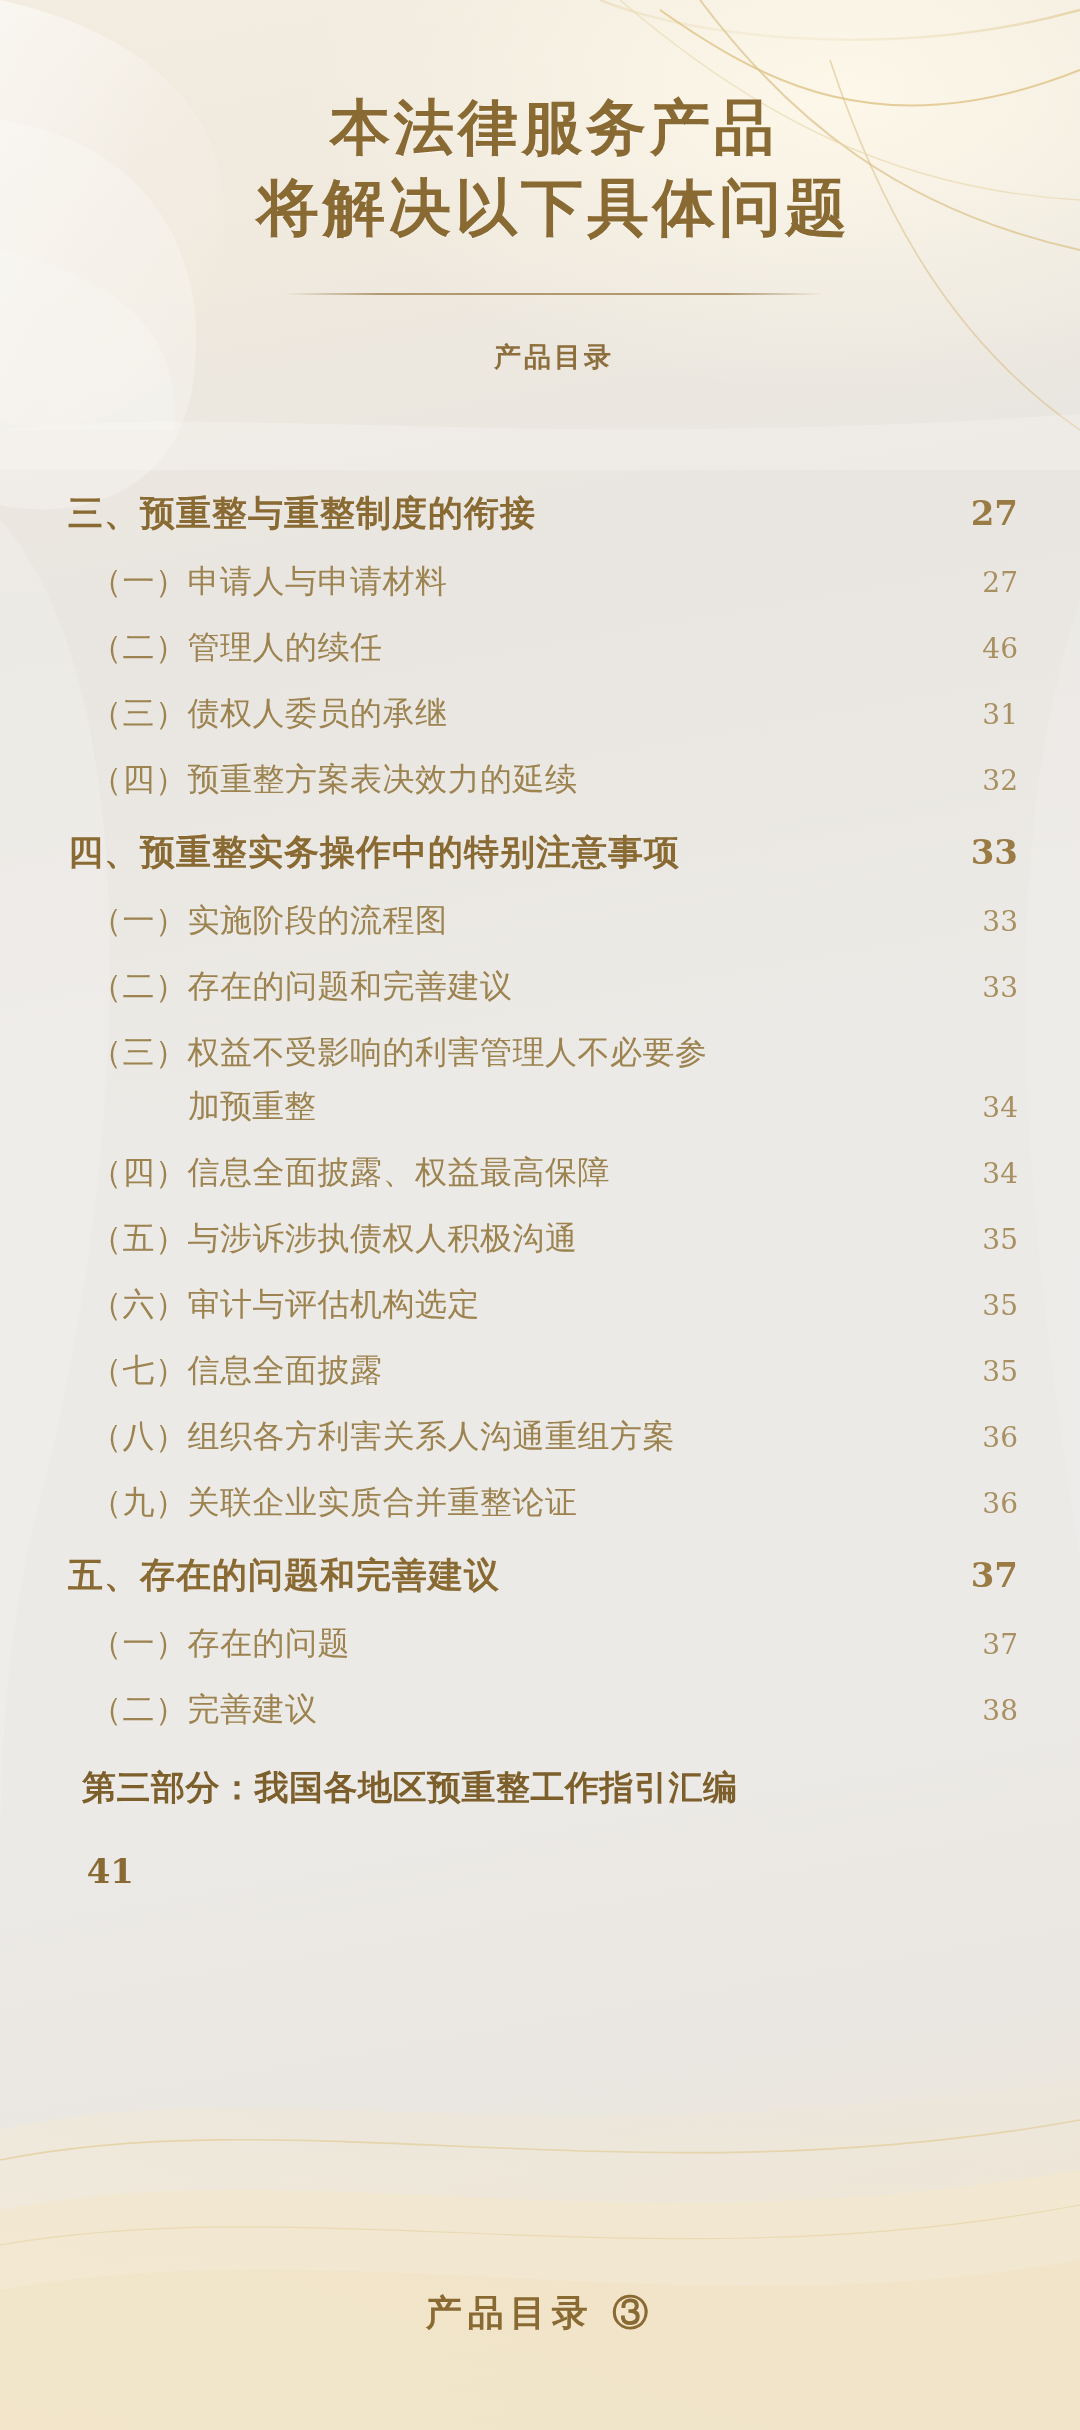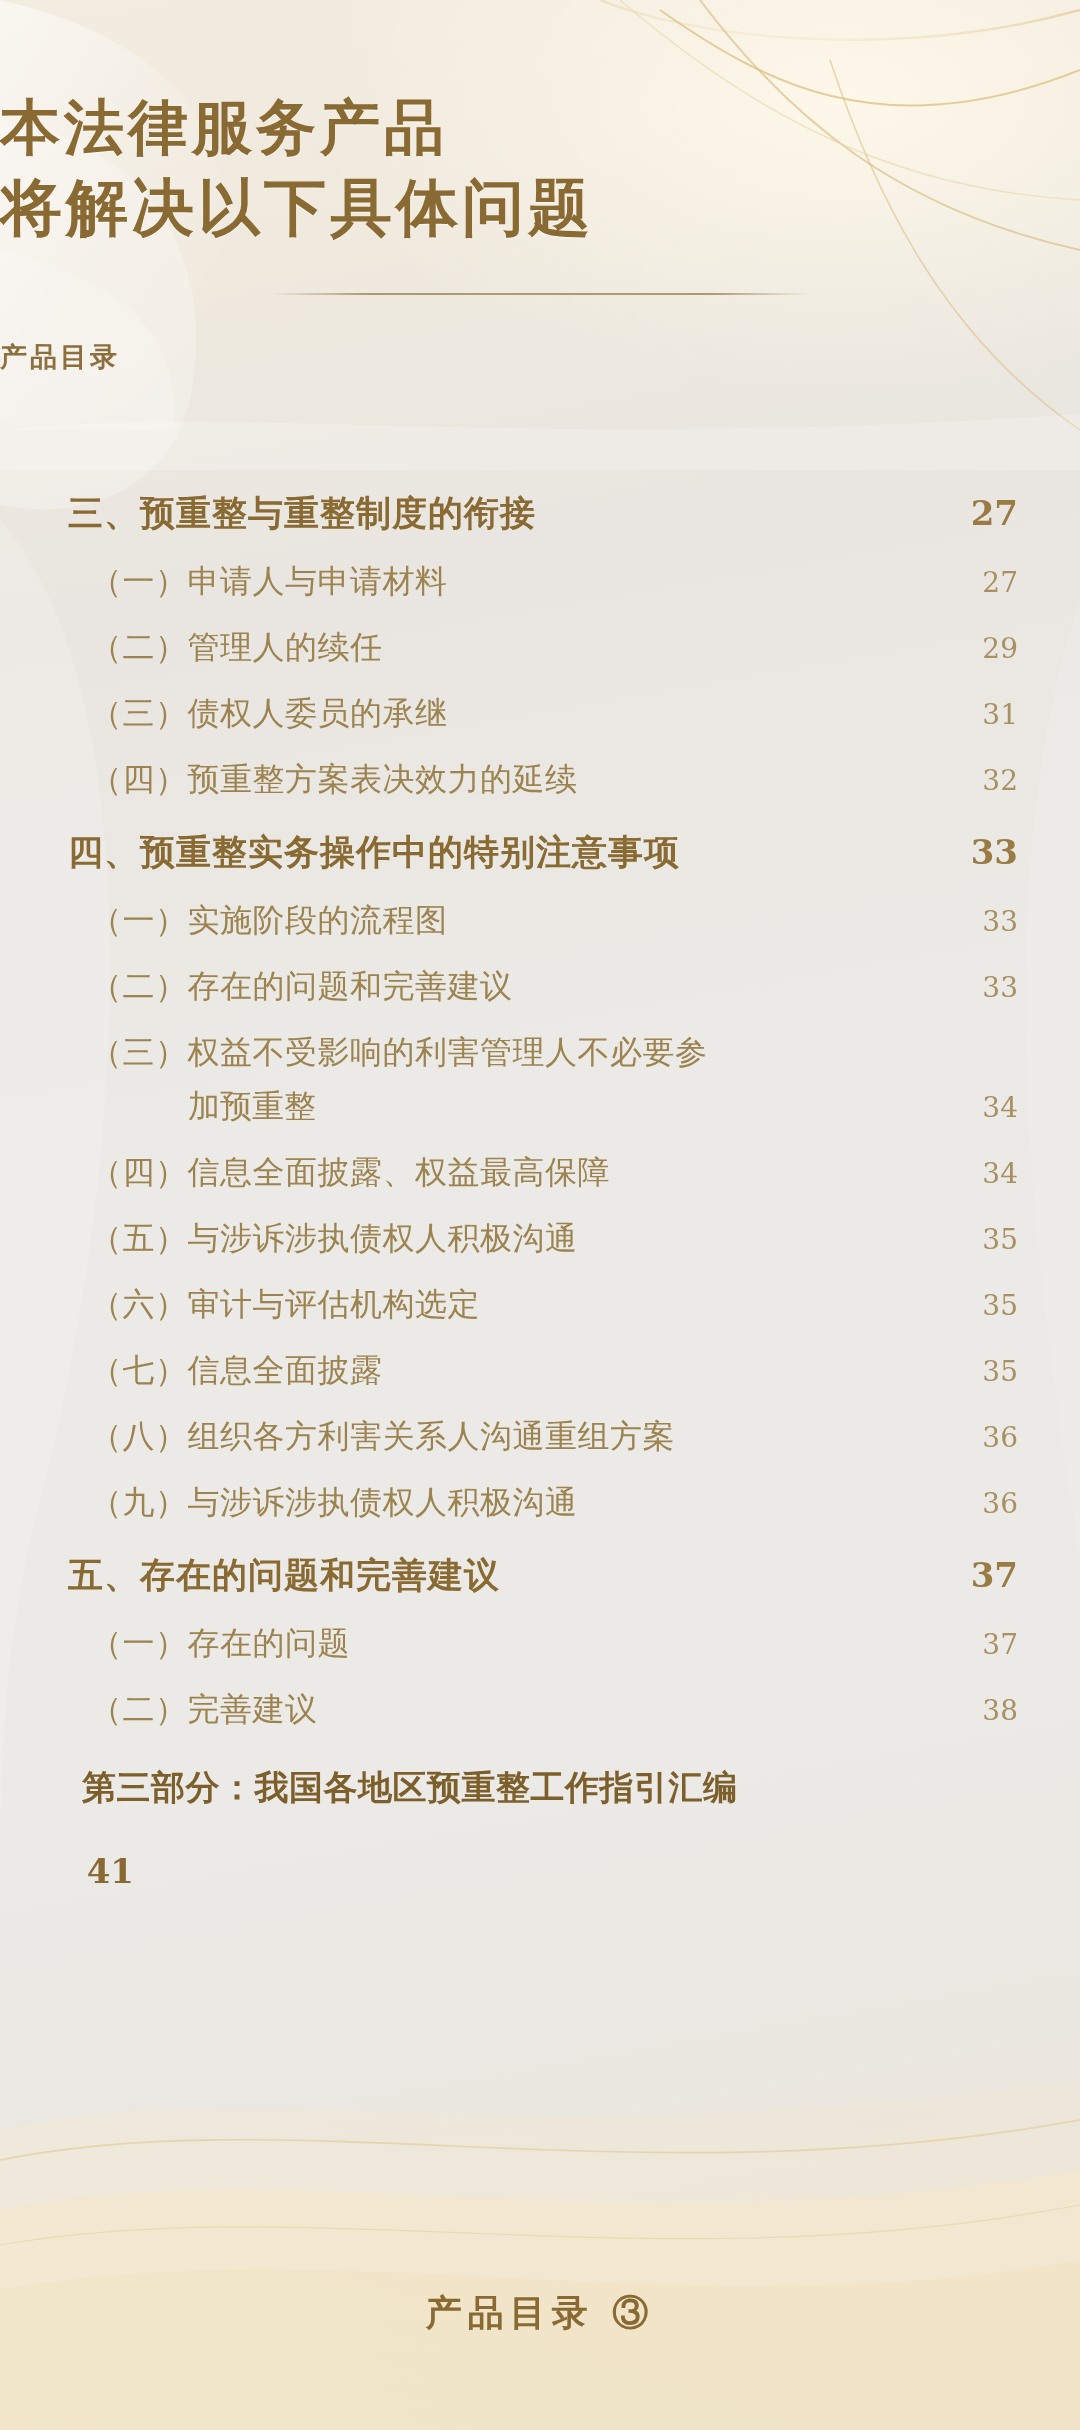--- a/index.html
+++ b/index.html
@@ -32,20 +32,22 @@
     width: 1080px;
     height: 2430px;
     pointer-events: none;
   }
 
   .header {
     position: relative;
     height: 440px;
     box-sizing: border-box;
     padding-top: 88px;
+    text-align: center;
+    padding-left: 28px;
   }
 
   .title-line {
     font-size: 60px;
     letter-spacing: 4px;
     font-weight: bold;
     color: #8a6a33;
     line-height: 1.32;
     text-shadow: 0 1px 0 rgba(255,255,255,0.55);
   }
@@ -232,21 +234,21 @@
       <div class="row lvl1">
         <span class="label">三、预重整与重整制度的衔接</span>
         <span class="page">27</span>
       </div>
       <div class="row lvl2">
         <span class="label">（一）申请人与申请材料</span>
         <span class="page">27</span>
       </div>
       <div class="row lvl2">
         <span class="label">（二）管理人的续任</span>
-        <span class="page">29</span>
+        <span class="page">46</span>
       </div>
       <div class="row lvl2">
         <span class="label">（三）债权人委员的承继</span>
         <span class="page">31</span>
       </div>
       <div class="row lvl2">
         <span class="label">（四）预重整方案表决效力的延续</span>
         <span class="page">32</span>
       </div>
       <div class="row lvl1">
@@ -283,21 +285,21 @@
       </div>
       <div class="row lvl2">
         <span class="label">（七）信息全面披露</span>
         <span class="page">35</span>
       </div>
       <div class="row lvl2">
         <span class="label">（八）组织各方利害关系人沟通重组方案</span>
         <span class="page">36</span>
       </div>
       <div class="row lvl2">
-        <span class="label">（九）与涉诉涉执债权人积极沟通</span>
+        <span class="label">（九）关联企业实质合并重整论证</span>
         <span class="page">36</span>
       </div>
       <div class="row lvl1">
         <span class="label">五、存在的问题和完善建议</span>
         <span class="page">37</span>
       </div>
       <div class="row lvl2">
         <span class="label">（一）存在的问题</span>
         <span class="page">37</span>
       </div>

